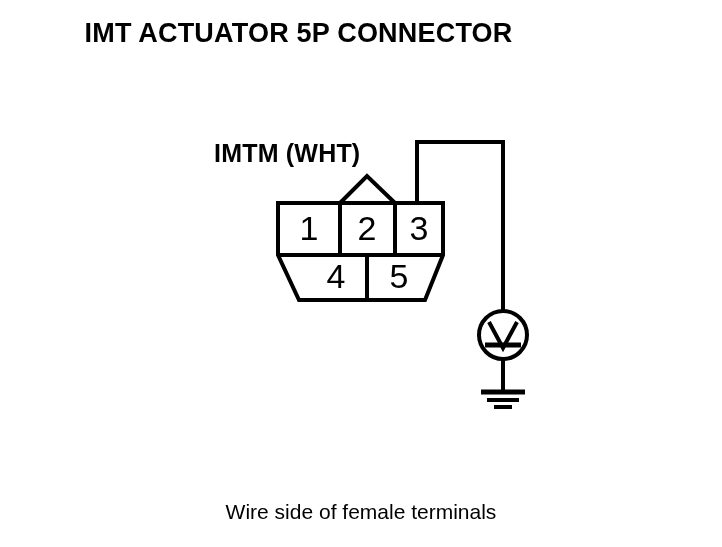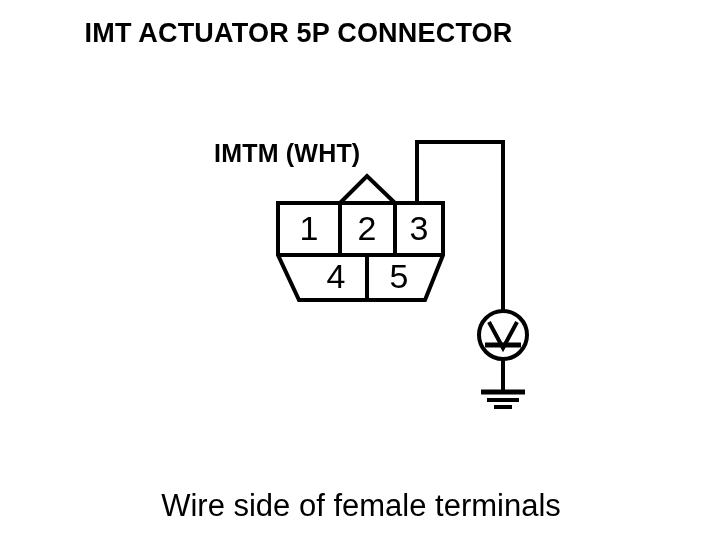--- a/index.html
+++ b/index.html
@@ -36,24 +36,24 @@
     font-size: 25px;
     font-weight: bold;
     color: #000000;
     white-space: nowrap;
     letter-spacing: 0.2px;
     margin-top: 8px;
   }
   #caption {
     position: absolute;
     left: 0;
-    top: 488px;
+    top: 500px;
     width: 722px;
     text-align: center;
-    font-size: 31px;
+    font-size: 21px;
     font-weight: normal;
     color: #000000;
     white-space: nowrap;
   }
   #schematic-svg {
     position: absolute;
     left: 0;
     top: 0;
   }
   .pin-number {

